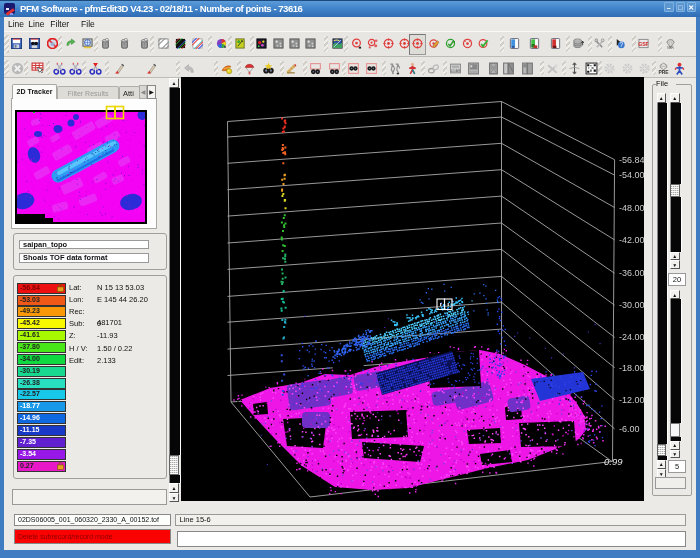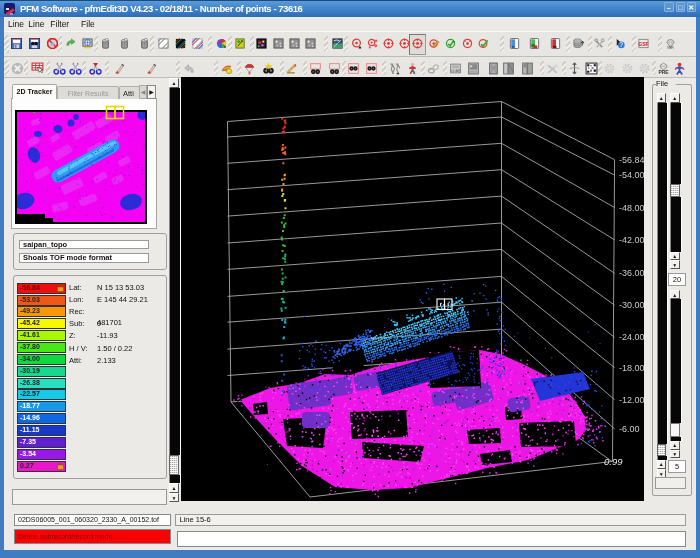--- a/index.html
+++ b/index.html
@@ -472,21 +472,21 @@
         <rect x="22" y="11" width="2" height="2" fill="#00e000"></rect>
       </g>
       <g stroke="#ecd800" stroke-width="1.6" fill="none">
         <rect x="95.5" y="6.5" width="8.5" height="12"></rect>
         <rect x="104.0" y="6.5" width="8.5" height="12"></rect>
       </g>
     </svg>
   </div>
 <div class="abs" style="left:13px;top:233px;width:152px;height:35px;border:1px solid #a0a09a;border-radius:3px;"></div>
 <div class="abs" style="left:19px;top:239.5px;width:130px;height:9.5px;background:#fff;border:1px solid #999;box-sizing:border-box;font:bold 7.5px 'Liberation Sans',sans-serif;color:#111;line-height:8px;padding-left:3px;">saipan_topo</div>
-<div class="abs" style="left:19px;top:253px;width:130px;height:9.5px;background:#fff;border:1px solid #999;box-sizing:border-box;font:bold 7.5px 'Liberation Sans',sans-serif;color:#111;line-height:8px;padding-left:3px;">Shoals TOF mode format</div>
+<div class="abs" style="left:19px;top:253px;width:130px;height:9.5px;background:#fff;border:1px solid #999;box-sizing:border-box;font:bold 7.5px 'Liberation Sans',sans-serif;color:#111;line-height:8px;padding-left:3px;">Shoals TOF data format</div>
 <div class="abs" style="left:13px;top:275px;width:152px;height:202px;border:1px solid #a0a09a;border-radius:3px;"></div>
 <div style="position:absolute;left:17px;top:282.6px;width:45px;height:9px;background:#ee1010;border:1px solid #333;font:bold 7px 'Liberation Sans',sans-serif;color:#7a0000;line-height:8px;padding-left:2px;">-56.84<span style="position:absolute;right:1px;top:0px;width:7px;height:8px;"><svg width="7" height="8" viewBox="0 0 7 8">
         <rect x="0.5" y="3" width="6" height="4.5" fill="#e8a020" stroke="#7a5a00" stroke-width="0.6"></rect>
         <path d="M1.8 3 V2 a1.7 1.7 0 0 1 3.4 0 V3" fill="none" stroke="#7a5a00" stroke-width="0.8"></path>
       </svg></span></div>
 <div style="position:absolute;left:17px;top:294.5px;width:45px;height:9px;background:#f05818;border:1px solid #333;font:bold 7px 'Liberation Sans',sans-serif;color:#222;line-height:8px;padding-left:2px;">-53.03</div>
 <div style="position:absolute;left:17px;top:306.3px;width:45px;height:9px;background:#f89808;border:1px solid #333;font:bold 7px 'Liberation Sans',sans-serif;color:#222;line-height:8px;padding-left:2px;">-49.23</div>
 <div style="position:absolute;left:17px;top:318.2px;width:45px;height:9px;background:#f8f800;border:1px solid #333;font:bold 7px 'Liberation Sans',sans-serif;color:#222;line-height:8px;padding-left:2px;">-45.42</div>
 <div style="position:absolute;left:17px;top:330.0px;width:45px;height:9px;background:#a8f800;border:1px solid #333;font:bold 7px 'Liberation Sans',sans-serif;color:#222;line-height:8px;padding-left:2px;">-41.61</div>
 <div style="position:absolute;left:17px;top:341.9px;width:45px;height:9px;background:#48e818;border:1px solid #333;font:bold 7px 'Liberation Sans',sans-serif;color:#222;line-height:8px;padding-left:2px;">-37.80</div>
@@ -499,30 +499,30 @@
 <div style="position:absolute;left:17px;top:424.9px;width:45px;height:9px;background:#1838c8;border:1px solid #333;font:bold 7px 'Liberation Sans',sans-serif;color:#fff;line-height:8px;padding-left:2px;">-11.15</div>
 <div style="position:absolute;left:17px;top:436.8px;width:45px;height:9px;background:#6020d0;border:1px solid #333;font:bold 7px 'Liberation Sans',sans-serif;color:#fff;line-height:8px;padding-left:2px;">-7.35</div>
 <div style="position:absolute;left:17px;top:448.6px;width:45px;height:9px;background:#9818e8;border:1px solid #333;font:bold 7px 'Liberation Sans',sans-serif;color:#fff;line-height:8px;padding-left:2px;">-3.54</div>
 <div style="position:absolute;left:17px;top:460.5px;width:45px;height:9px;background:#e818c8;border:1px solid #333;font:bold 7px 'Liberation Sans',sans-serif;color:#222;line-height:8px;padding-left:2px;">0.27<span style="position:absolute;right:1px;top:0px;width:7px;height:8px;"><svg width="7" height="8" viewBox="0 0 7 8">
         <rect x="0.5" y="3" width="6" height="4.5" fill="#e8a020" stroke="#7a5a00" stroke-width="0.6"></rect>
         <path d="M1.8 3 V2 a1.7 1.7 0 0 1 3.4 0 V3" fill="none" stroke="#7a5a00" stroke-width="0.8"></path>
       </svg></span></div>
 <div style="position:absolute;left:69px;top:282.5px;font:7.5px 'Liberation Sans',sans-serif;color:#111;">Lat:</div>
 <div style="position:absolute;left:97px;top:282.5px;font:7.5px 'Liberation Sans',sans-serif;color:#111;">N 15 13 53.03</div>
 <div style="position:absolute;left:69px;top:294.7px;font:7.5px 'Liberation Sans',sans-serif;color:#111;">Lon:</div>
-<div style="position:absolute;left:97px;top:294.7px;font:7.5px 'Liberation Sans',sans-serif;color:#111;">E 145 44 29.21</div>
+<div style="position:absolute;left:97px;top:294.7px;font:7.5px 'Liberation Sans',sans-serif;color:#111;">E 145 44 26.20</div>
 <div style="position:absolute;left:69px;top:306.9px;font:7.5px 'Liberation Sans',sans-serif;color:#111;">Rec:</div>
 <div style="position:absolute;left:97px;top:318px;font:7.5px 'Liberation Sans',sans-serif;color:#111;">481701</div>
 <div style="position:absolute;left:69px;top:319.1px;font:7.5px 'Liberation Sans',sans-serif;color:#111;">Sub:</div>
 <div style="position:absolute;left:97px;top:319.1px;font:7.5px 'Liberation Sans',sans-serif;color:#111;">0</div>
 <div style="position:absolute;left:69px;top:331.3px;font:7.5px 'Liberation Sans',sans-serif;color:#111;">Z:</div>
 <div style="position:absolute;left:97px;top:331.3px;font:7.5px 'Liberation Sans',sans-serif;color:#111;">-11.93</div>
 <div style="position:absolute;left:69px;top:343.5px;font:7.5px 'Liberation Sans',sans-serif;color:#111;">H / V:</div>
 <div style="position:absolute;left:97px;top:343.5px;font:7.5px 'Liberation Sans',sans-serif;color:#111;">1.50 / 0.22</div>
-<div style="position:absolute;left:69px;top:355.7px;font:7.5px 'Liberation Sans',sans-serif;color:#111;">Atti:</div>
+<div style="position:absolute;left:69px;top:355.7px;font:7.5px 'Liberation Sans',sans-serif;color:#111;">Edit:</div>
 <div style="position:absolute;left:97px;top:355.7px;font:7.5px 'Liberation Sans',sans-serif;color:#111;">2.133</div>
 <div class="abs" style="left:12px;top:489px;width:155px;height:16px;background:#f2f1ee;border:1px solid #999;box-sizing:border-box;"></div>
 <div style="position:absolute;left:169px;top:78px;width:10px;height:424px;"></div>
 <div style="position:absolute;left:169px;top:78px;width:10px;height:10px;background:#f2f1ee;border:1px solid #555;border-top-color:#fff;border-left-color:#fff;box-sizing:border-box;font:5px 'Liberation Sans';color:#111;text-align:center;line-height:9px;">▲</div>
 <div style="position:absolute;left:169px;top:88px;width:10px;height:367px;background:#060606;border-left:1px solid #888;border-right:1px solid #fff;"></div>
 <div style="position:absolute;left:169px;top:455px;width:10px;height:19.5px;background-color:#dcdcda;border:1px solid #666;box-sizing:border-box;background-image:repeating-linear-gradient(0deg,rgba(255,255,255,0.9) 0 1px,rgba(0,0,0,0) 1px 2px),repeating-linear-gradient(90deg,rgba(120,120,120,0.5) 0 1px,rgba(0,0,0,0) 1px 2px);"></div>
 <div style="position:absolute;left:169px;top:474.5px;width:10px;height:8.5px;background:#060606;border-left:1px solid #888;border-right:1px solid #fff;"></div>
 <div style="position:absolute;left:169px;top:483px;width:10px;height:9.5px;background:#f2f1ee;border:1px solid #555;border-top-color:#fff;border-left-color:#fff;box-sizing:border-box;font:5px 'Liberation Sans';color:#111;text-align:center;line-height:8.5px;">▲</div>
 <div style="position:absolute;left:169px;top:492.5px;width:10px;height:9.5px;background:#f2f1ee;border:1px solid #555;border-top-color:#fff;border-left-color:#fff;box-sizing:border-box;font:5px 'Liberation Sans';color:#111;text-align:center;line-height:8.5px;">▼</div>
 <div class="abs" style="left:181px;top:77px;width:463px;height:424px;">

